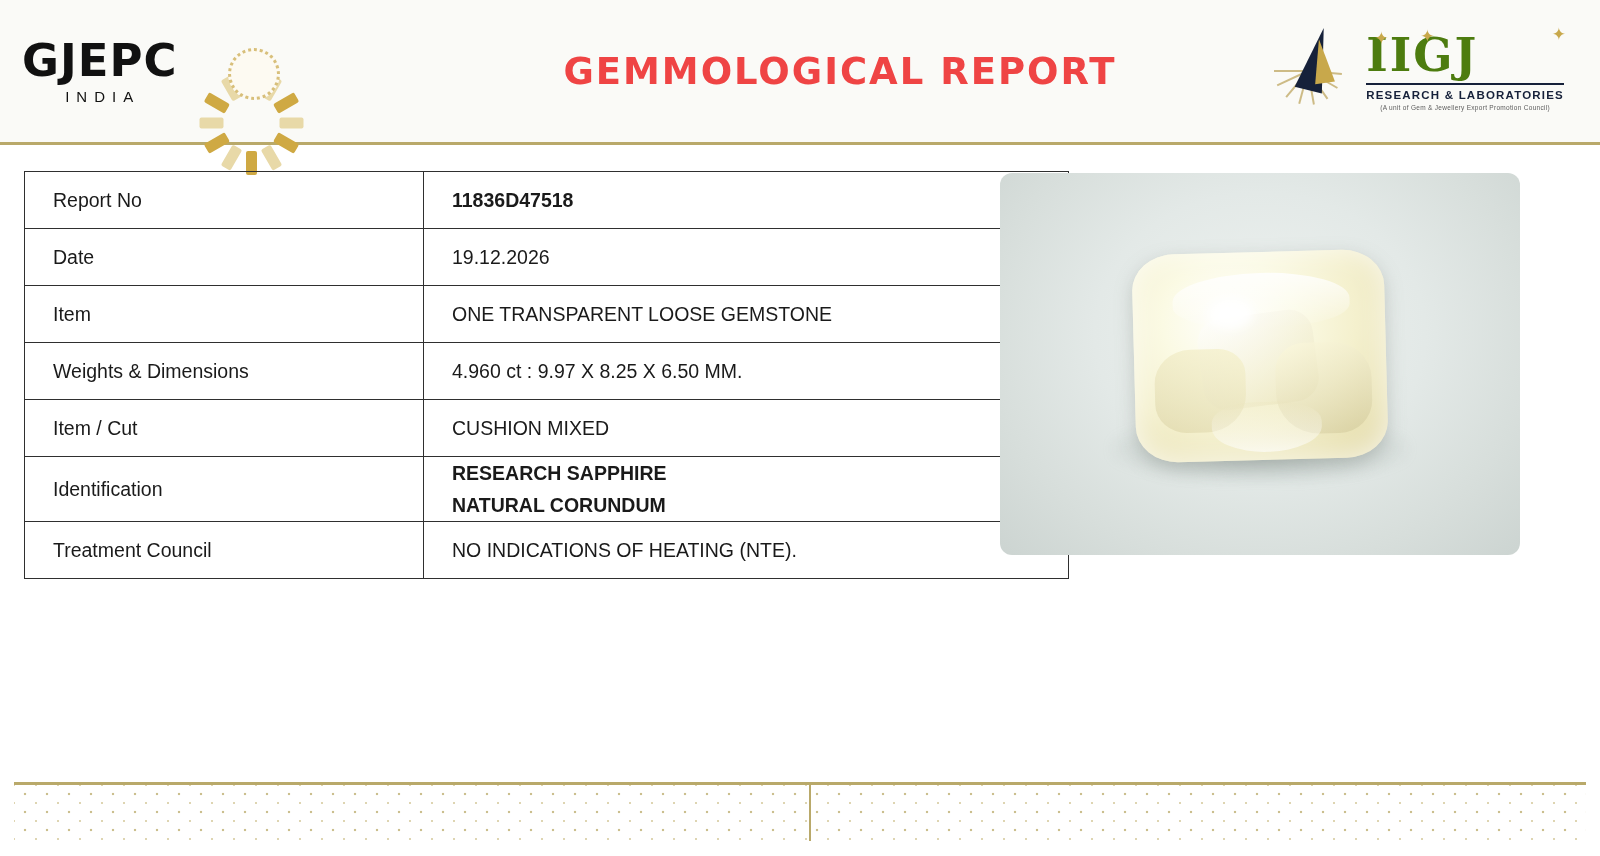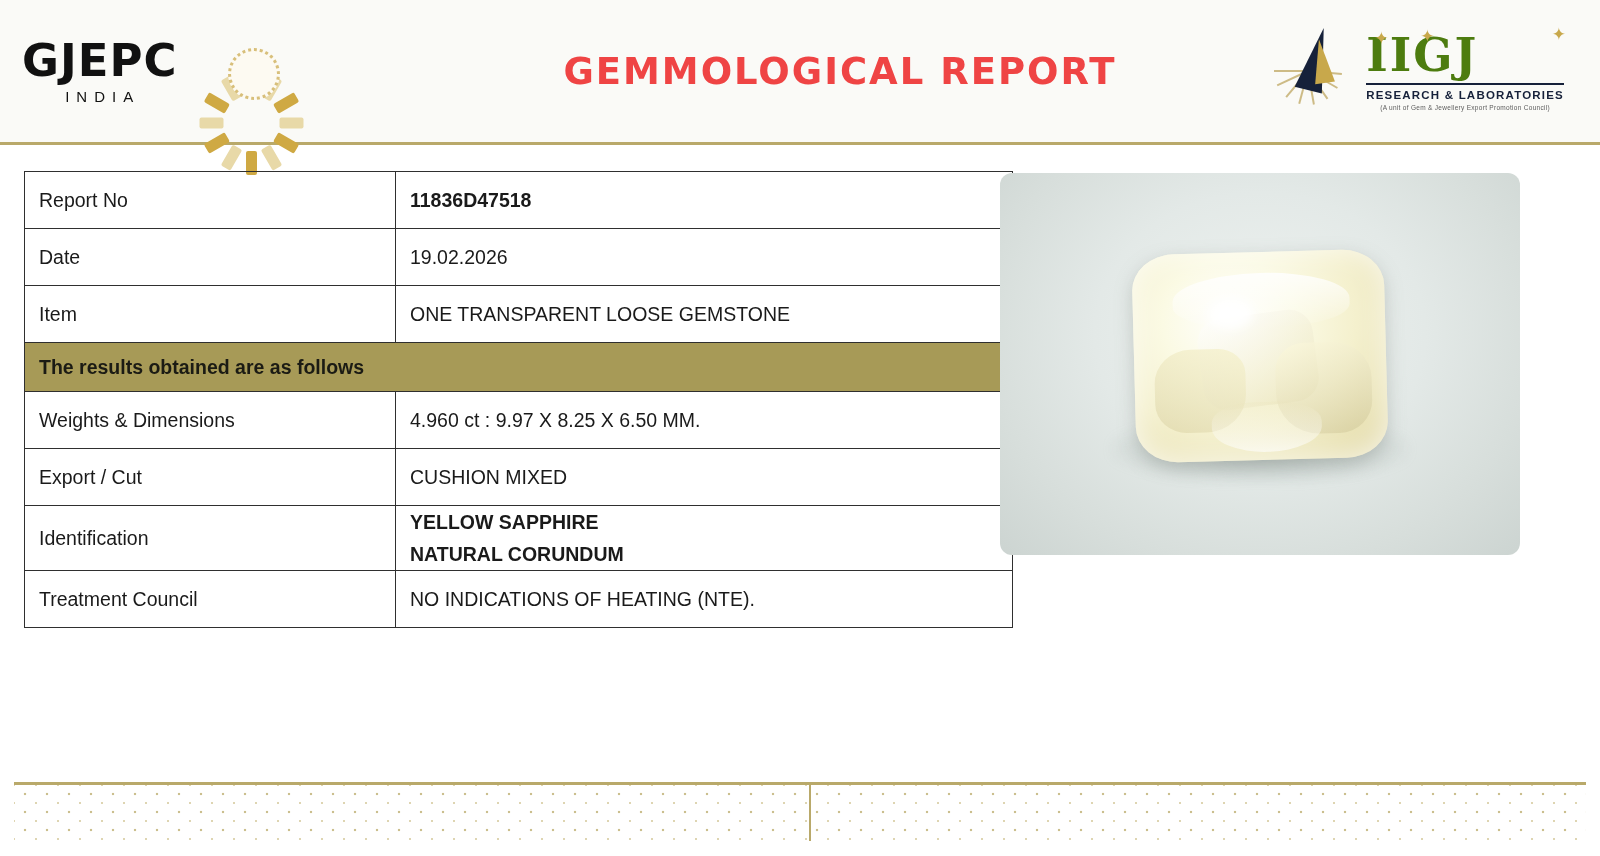--- a/index.html
+++ b/index.html
@@ -203,21 +203,21 @@
     width: 930px;
   }
 
   table.report {
     border-collapse: collapse;
     width: 930px;
     table-layout: fixed;
   }
   table.report td {
     border: 1px solid #2f2f2f;
-    padding: 0 14px;
+    padding: 0 28px;
     font-size: 19.5px;
     vertical-align: middle;
     height: 56px;
     color: #1a1a1a;
     margin-left: 15px;
   }
   td.label { width: 342px; }
   td.value { width: 588px; }
   td.value.bold { font-weight: 700; }
 
@@ -405,42 +405,39 @@
 
     <div class="table-wrap">
       <table class="report">
         <tbody>
           <tr>
             <td class="label">Report No</td>
             <td class="value bold">11836D47518</td>
           </tr>
           <tr>
             <td class="label">Date</td>
-            <td class="value">19.02.2026</td>
+            <td class="value">19.12.2026</td>
           </tr>
           <tr>
             <td class="label">Item</td>
             <td class="value">ONE TRANSPARENT LOOSE GEMSTONE</td>
           </tr>
-          <tr class="banner">
-            <td colspan="2">The results obtained are as follows</td>
-          </tr>
           <tr>
             <td class="label">Weights &amp; Dimensions</td>
             <td class="value">4.960 ct : 9.97 X 8.25 X 6.50 MM.</td>
           </tr>
           <tr>
-            <td class="label">Export / Cut</td>
+            <td class="label">Item / Cut</td>
             <td class="value">CUSHION MIXED</td>
           </tr>
           <tr>
             <td class="label tall">Identification</td>
             <td class="value tall">
               <div class="value-multiline">
-                <div>YELLOW SAPPHIRE</div>
+                <div>RESEARCH SAPPHIRE</div>
                 <div>NATURAL CORUNDUM</div>
               </div>
             </td>
           </tr>
           <tr>
             <td class="label">Treatment Council</td>
             <td class="value">NO INDICATIONS OF HEATING (NTE).</td>
           </tr>
         </tbody>
       </table>

